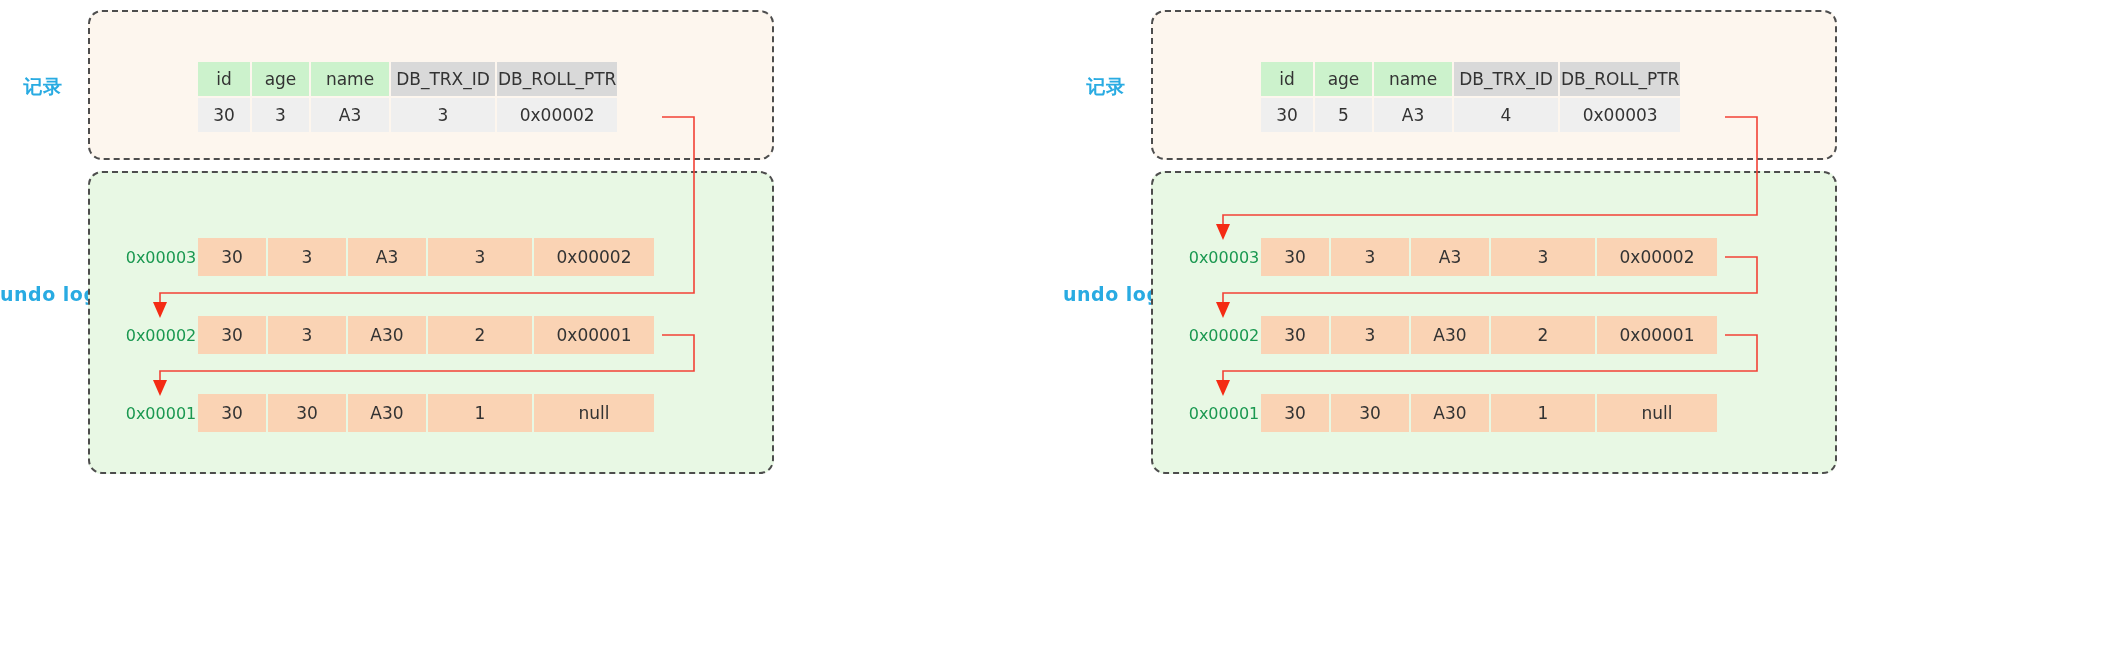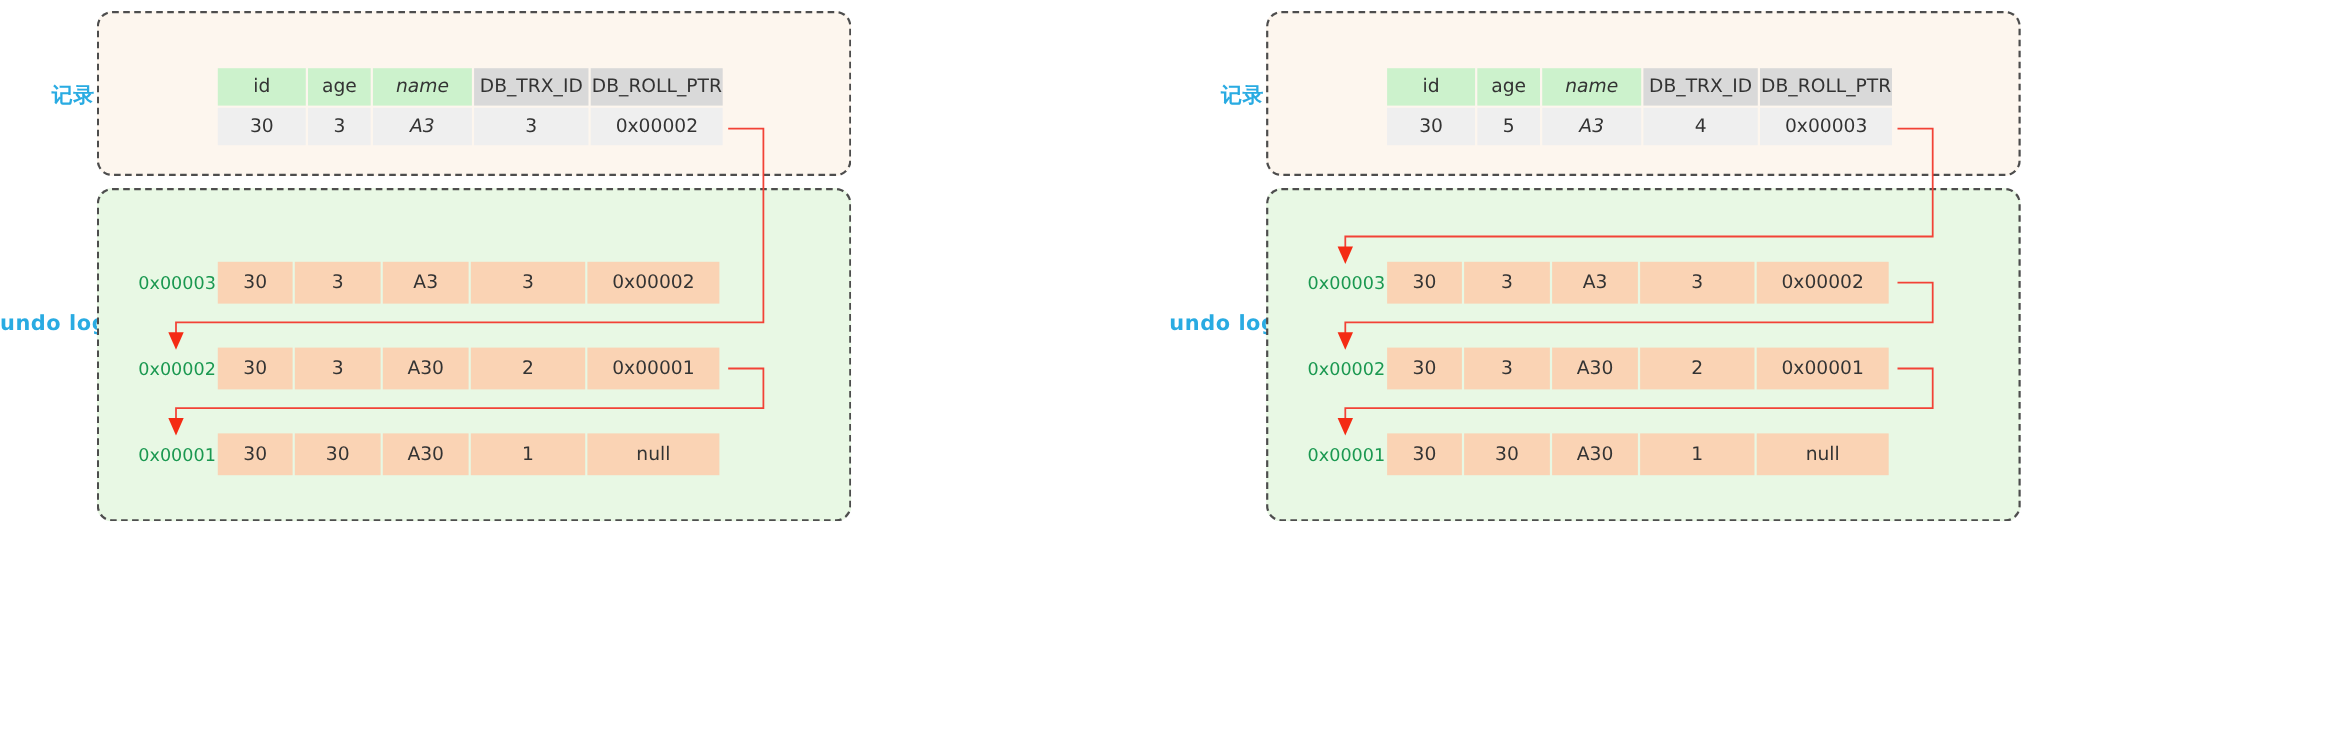--- a/index.html
+++ b/index.html
@@ -21,21 +21,21 @@
   .panel.left  { left: 0;    width: 1063px; }
   .panel.right { left: 1063px; width: 1064px; }
 
   .side-label {
     position: absolute;
     color: #29abe2;
     font-weight: bold;
     font-size: 19px;
     letter-spacing: 0.5px;
     white-space: nowrap;
-    text-align: right;
+    text-align: center;
   }
   .side-label.rec  { left: 0; width: 86px; top: 74px; }
   .side-label.undo { left: 0; width: 86px; top: 283px; }
 
   .dashed-box {
     position: absolute;
     border: 2px dashed #4d4d4d;
     border-radius: 14px;
   }
   .dashed-box.record {
@@ -58,23 +58,23 @@
     text-align: center;
     vertical-align: middle;
     font-size: 17px;
     color: #333333;
     font-family: "DejaVu Sans", "Liberation Sans", sans-serif;
     white-space: nowrap;
   }
   .rec-table td.h-green { background: #ccf2cc; }
   .rec-table td.h-gray  { background: #d9d9d9; }
   .rec-table td.cell    { background: #efefef; }
-  .c-id    { width: 80px; }
+  .c-id    { width: 52px; }
   .c-age   { width: 57px; }
-  .c-name  { width: 90px; font-style: italic; }
+  .c-name  { width: 78px; }
   .c-trx   { width: 104px; }
   .c-ptr   { width: 120px; }
 
   
   .undo-row { position: absolute; display: flex; align-items: center; }
   .undo-addr {
     color: #1a9850;
     font-size: 16px;
     width: 74px;
     text-align: center;

